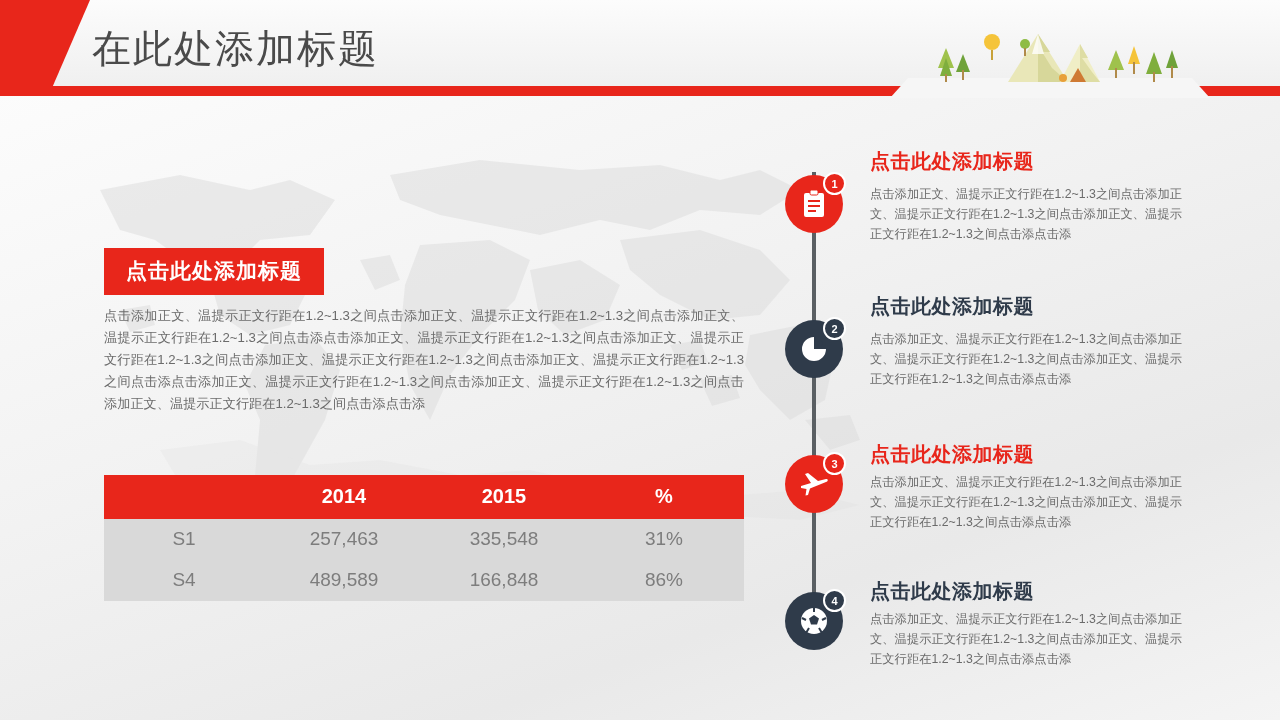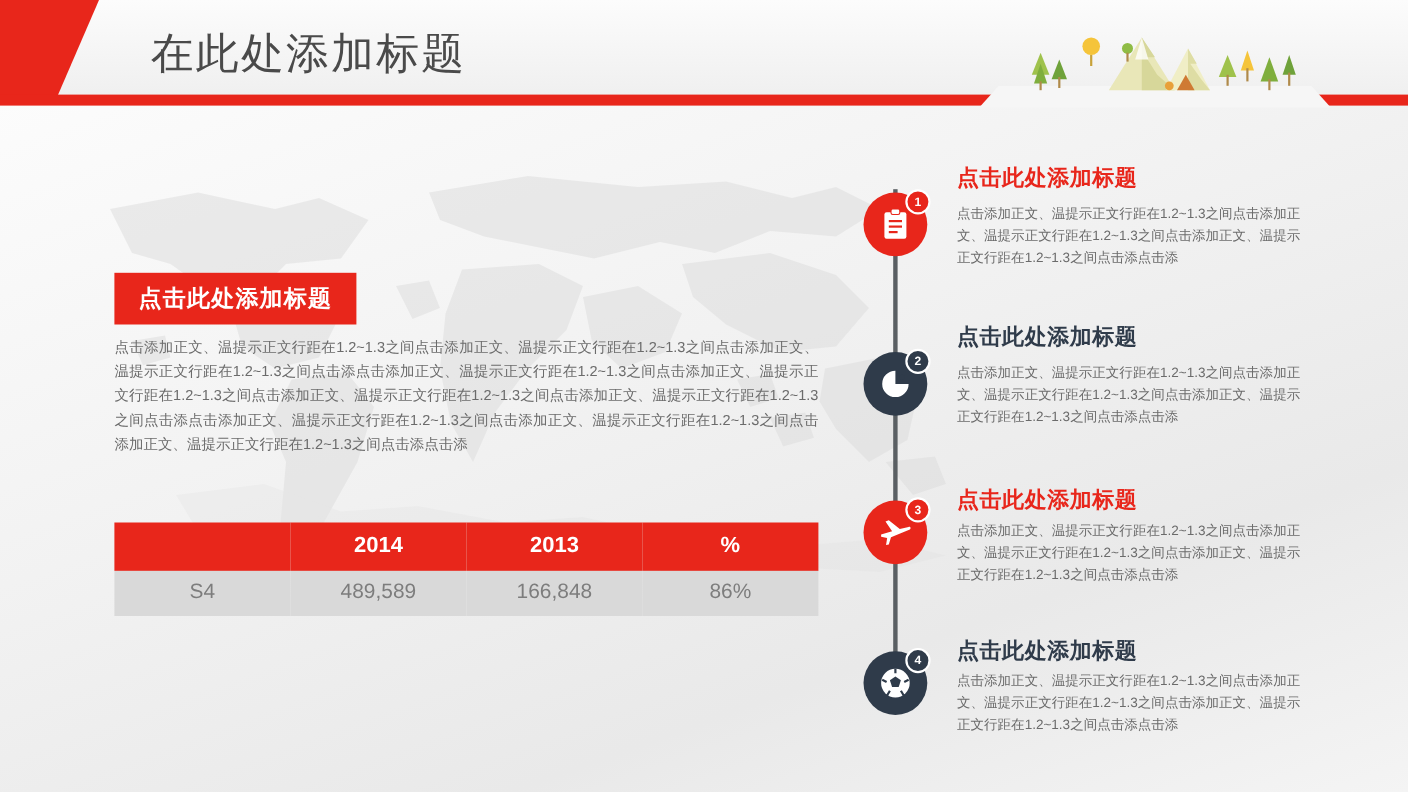--- a/index.html
+++ b/index.html
@@ -61,21 +61,20 @@
     clip-path: polygon(18px 0, 302px 0, 320px 20px, 0 20px);
   }
   .slide-title {
     position: absolute;
     top: 22px;
     left: 92px;
     font-size: 39px;
     color: #4a4a4a;
     letter-spacing: 2px;
     font-weight: normal;
-    margin-left: 45px;
   }
   .header-scene {
     position: absolute;
     top: 24px;
     left: 920px;
     width: 270px;
     height: 64px;
   }
 
   
@@ -260,25 +259,31 @@
   </div>
 
   <div class="left-title">点击此处添加标题</div>
   <div class="left-body">点击添加正文、温提示正文行距在1.2~1.3之间点击添加正文、温提示正文行距在1.2~1.3之间点击添加正文、温提示正文行距在1.2~1.3之间点击添点击添加正文、温提示正文行距在1.2~1.3之间点击添加正文、温提示正文行距在1.2~1.3之间点击添加正文、温提示正文行距在1.2~1.3之间点击添加正文、温提示正文行距在1.2~1.3之间点击添点击添加正文、温提示正文行距在1.2~1.3之间点击添加正文、温提示正文行距在1.2~1.3之间点击添加正文、温提示正文行距在1.2~1.3之间点击添点击添</div>
 
   <table class="table">
     <thead>
       <tr>
         <th class="first"></th>
         <th>2014</th>
-        <th>2013</th>
+        <th>2015</th>
         <th>%</th>
       </tr>
     </thead>
     <tbody>
+      <tr>
+        <td>S1</td>
+        <td>257,463</td>
+        <td>335,548</td>
+        <td>31%</td>
+      </tr>
       <tr>
         <td>S4</td>
         <td>489,589</td>
         <td>166,848</td>
         <td>86%</td>
       </tr>
     </tbody>
   </table>
 
   <div class="timeline-line"></div>

